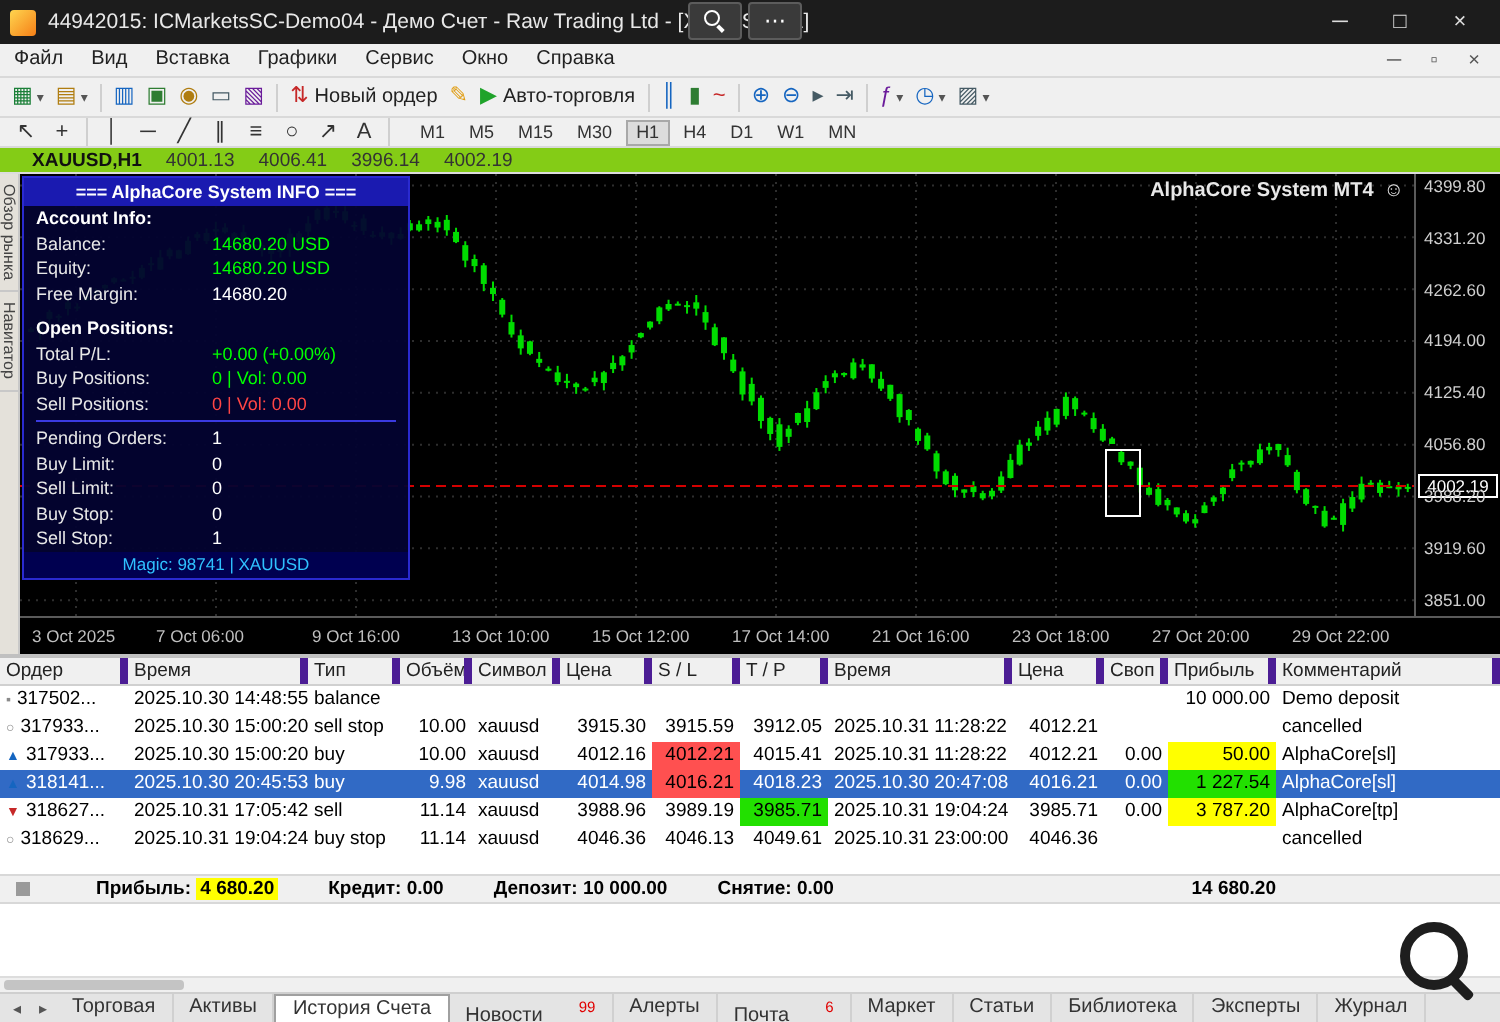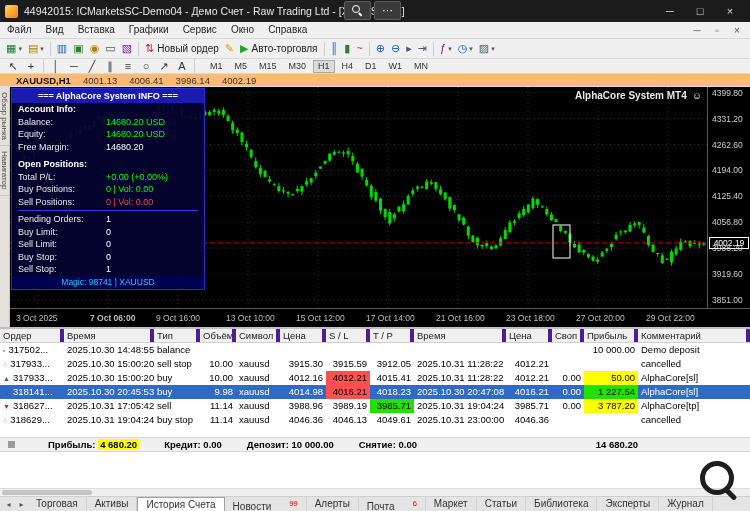--- a/index.html
+++ b/index.html
@@ -31,21 +31,21 @@
   .caret { font-size:7px; color:#555; margin-left:2px; }
   .tsep { width:1px; height:14px; background:#cfcfcf; margin:0 3px; display:inline-block; }
 
   #toolbar-draw { position:absolute; top:59px; left:0; right:0; height:15px; background:#f0f0f0; border-bottom:1px solid #d9d9d9; display:flex; align-items:center; padding-left:4px; }
   .dbtn { width:18px; height:14px; display:flex; align-items:center; justify-content:center; color:#333; font-size:10px; }
   #timeframes { display:flex; margin-left:6px; }
   .tf-btn { height:13px; padding:0 4px; margin:0 1px; color:#333; display:flex; align-items:center; font-size:9px; border:1px solid transparent; }
   .tf-btn.active { background:#dcdcdc; border:1px solid #a8a8a8; }
 
   
-  #quotebar { position:absolute; top:74px; left:0; right:0; height:13px; background:#fdba74; border-bottom:1px solid #ddd; display:flex; align-items:center; padding-left:16px; gap:12px; font-size:9.5px; }
+  #quotebar { position:absolute; top:74px; left:0; right:0; height:13px; background:#84cc16; border-bottom:1px solid #ddd; display:flex; align-items:center; padding-left:16px; gap:12px; font-size:9.5px; }
   .q-sym { font-weight:bold; color:#111; }
   .q-num { color:#333; }
 
   
   #side-strip { position:absolute; top:87px; left:0; width:10px; height:240px; background:#e4e1da; border-right:1px solid #c8c8c8; display:flex; flex-direction:column; align-items:center; }
   .side-tab { writing-mode:vertical-rl; font-size:8px; color:#444; padding:5px 0; border-bottom:1px solid #c8c8c8; }
 
   
   #chart { position:absolute; top:87px; left:10px; width:740px; height:240px; background:#000; }
   #chart-svg { position:absolute; top:0; left:0; }
@@ -668,21 +668,21 @@
         <div class="axis-label" style="top: 52.5733px;">4262.60</div>
         <div class="axis-label" style="top: 78.4889px;">4194.00</div>
         <div class="axis-label" style="top: 104.404px;">4125.40</div>
         <div class="axis-label" style="top: 130.32px;">4056.80</div>
         <div class="axis-label" style="top: 156.236px;">3988.20</div>
         <div class="axis-label" style="top: 182.151px;">3919.60</div>
         <div class="axis-label" style="top: 208.067px;">3851.00</div>
       </div>
     <div id="time-axis">
         <div class="time-label" style="left: 6px;">3 Oct 2025</div>
-        <div class="time-label" style="left: 80px; font-weight: bold;">7 Oct 06:00</div>
+        <div class="time-label" style="left: 68px;">7 Oct 06:00</div>
         <div class="time-label" style="left: 146px;">9 Oct 16:00</div>
         <div class="time-label" style="left: 216px;">13 Oct 10:00</div>
         <div class="time-label" style="left: 286px;">15 Oct 12:00</div>
         <div class="time-label" style="left: 356px;">17 Oct 14:00</div>
         <div class="time-label" style="left: 426px;">21 Oct 16:00</div>
         <div class="time-label" style="left: 496px;">23 Oct 18:00</div>
         <div class="time-label" style="left: 566px;">27 Oct 20:00</div>
         <div class="time-label" style="left: 636px;">29 Oct 22:00</div>
       </div>
   </div>

